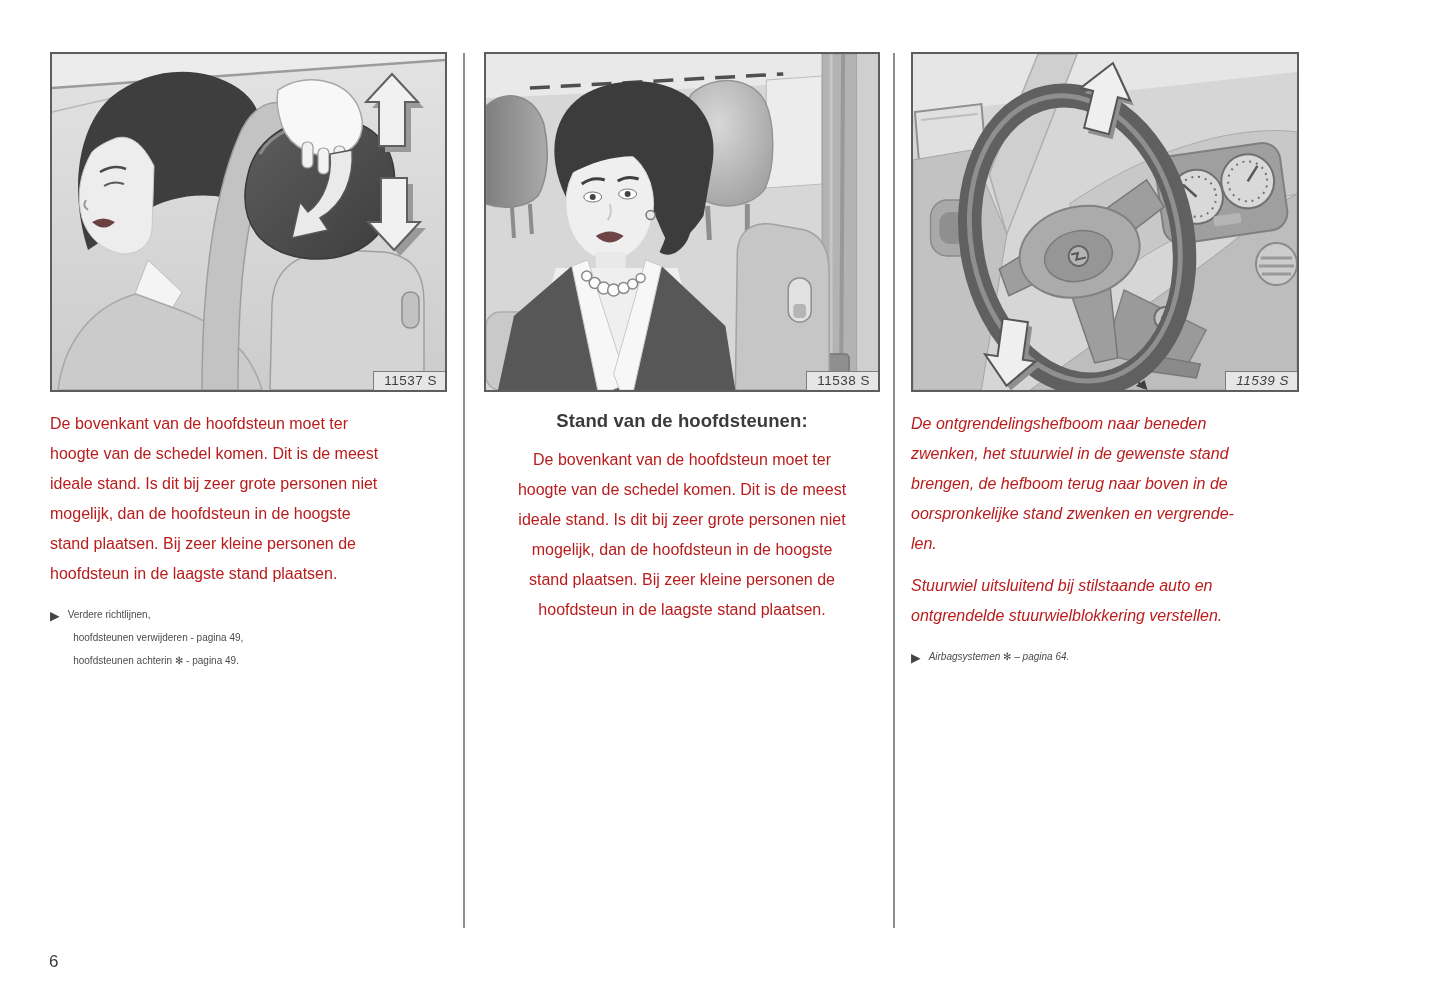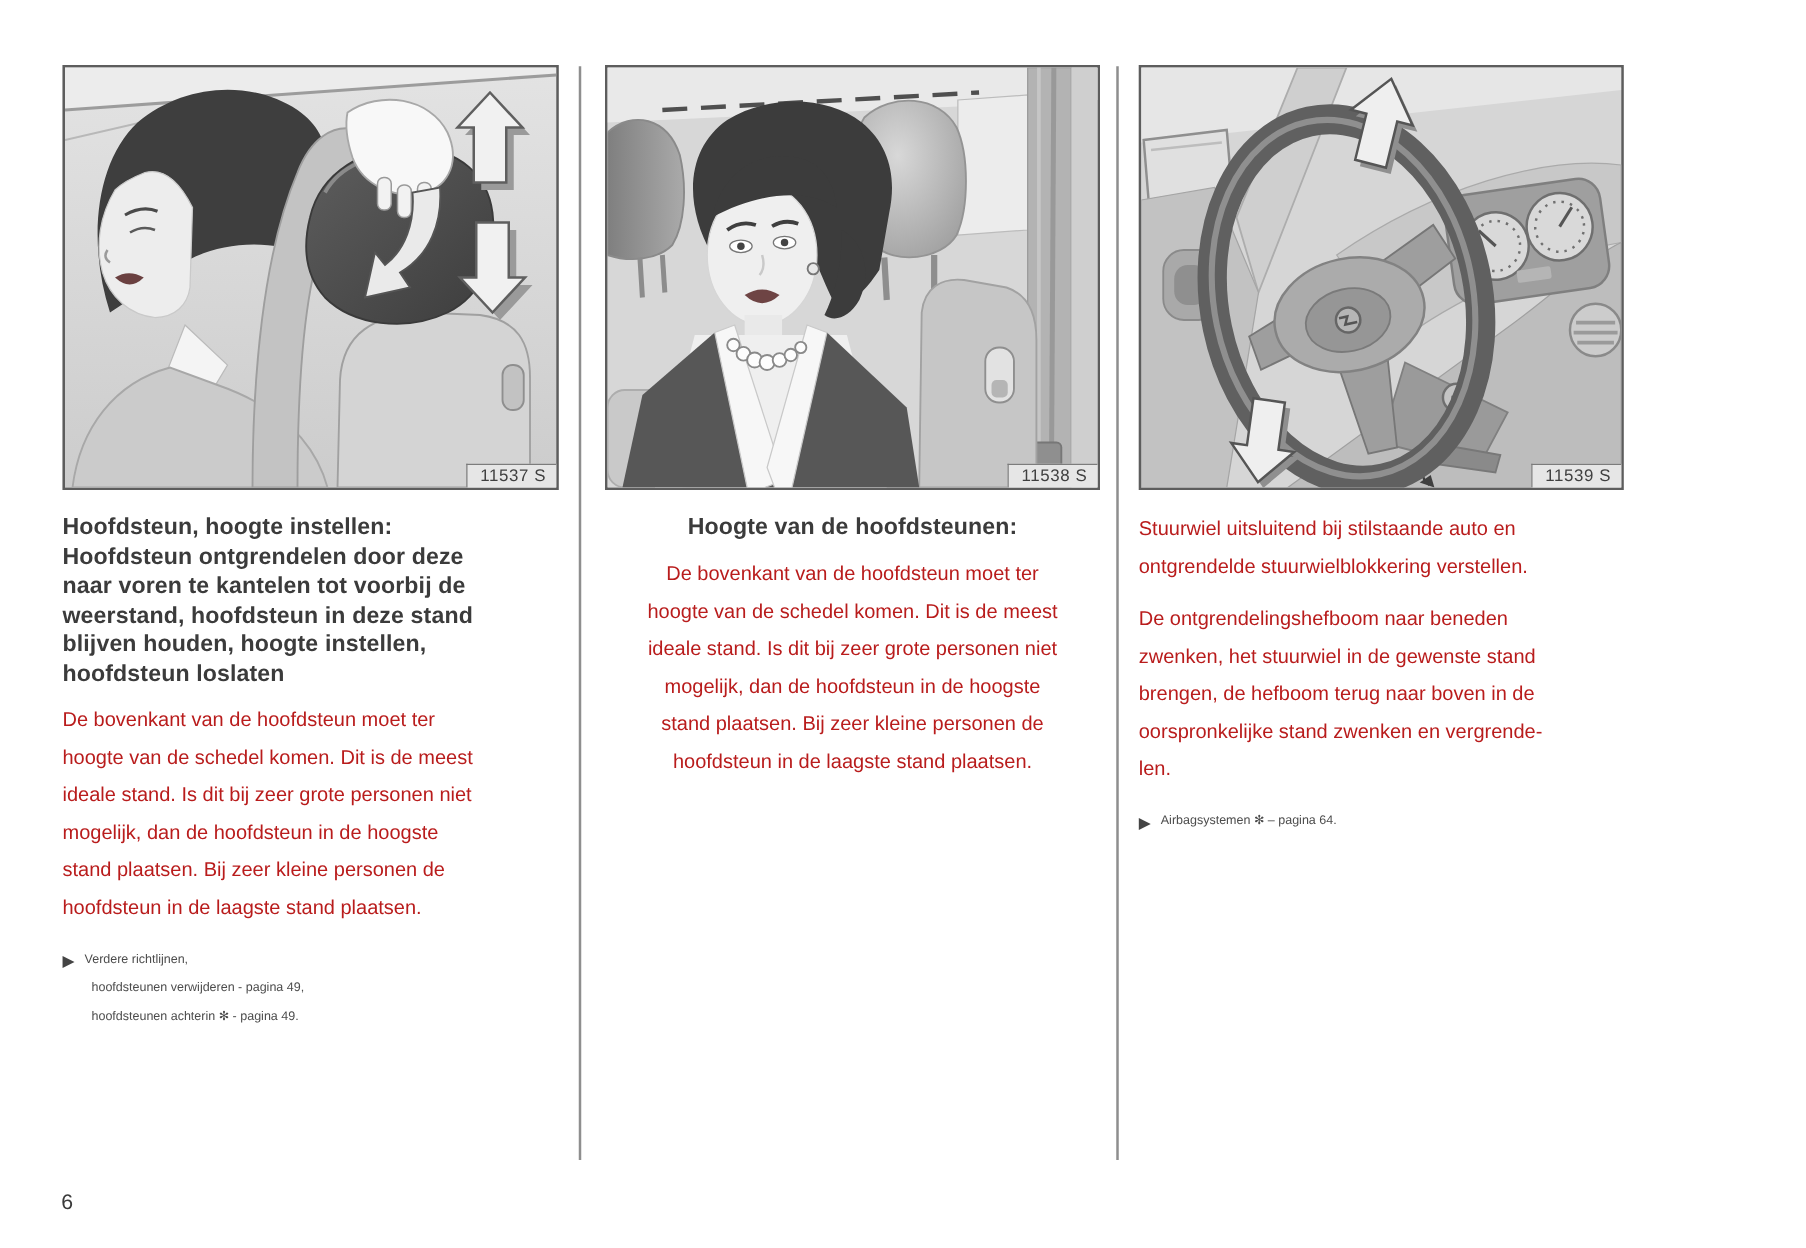--- a/index.html
+++ b/index.html
@@ -3,21 +3,21 @@
 <meta charset="utf-8">
 <style>
   html,body{margin:0;padding:0;background:#ffffff;}
   .page{
     position:relative;width:1445px;height:998px;background:#ffffff;overflow:hidden;
     font-family:"Liberation Sans","DejaVu Sans",sans-serif;
   }
   .col{position:absolute;top:52px;}
   .col1{left:50px;width:397px;}
   .col2{left:484px;width:396px;text-align:center;}
-  .col3{left:911px;width:388px;}
+  .col3{left:911px;width:388px;font-style:italic;}
   .rule{position:absolute;top:53px;height:875px;width:2px;background:#8e8e8e;}
   .rule1{left:463px;}
   .rule2{left:893px;}
   figure.illus{
     margin:0 0 17px 0;width:100%;height:340px;border:2px solid #5d5d5d;
     position:relative;background:#d9d9d9;box-sizing:border-box;
   }
   figure.illus svg{display:block;width:100%;height:100%;}
   figcaption.figlabel{
     position:absolute;right:0;bottom:0;font-size:13.5px;color:#3f3f3f;
@@ -91,26 +91,20 @@
         <path d="M300,96 C302,124 292,150 268,164 L276,176 L240,184 L248,148 L256,158 C272,146 280,124 278,100 Z" fill="#eaeaea" stroke="#555555" stroke-width="1.5"></path>
 
         <polygon points="346,26 372,54 359,54 359,98 333,98 333,54 320,54" fill="#9a9a9a"></polygon>
         <polygon points="340,20 366,48 353,48 353,92 327,92 327,48 314,48" fill="#f1f1f1" stroke="#5f5f5f" stroke-width="2"></polygon>
 
         <polygon points="348,202 322,174 335,174 335,130 361,130 361,174 374,174" fill="#9a9a9a"></polygon>
         <polygon points="342,196 316,168 329,168 329,124 355,124 355,168 368,168" fill="#f1f1f1" stroke="#5f5f5f" stroke-width="2"></polygon>
       </svg>
       <figcaption class="figlabel">11537 S</figcaption>
     </figure>
-    <h2 class="heading">Hoofdsteun, hoogte instellen:
-Hoofdsteun ontgrendelen door deze
-naar voren te kantelen tot voorbij de
-weerstand, hoofdsteun in deze stand
-blijven houden, hoogte instellen,
-hoofdsteun loslaten</h2>
     <p class="bodytext">De bovenkant van de hoofdsteun moet ter
 hoogte van de schedel komen. Dit is de meest
 ideale stand. Is dit bij zeer grote personen niet
 mogelijk, dan de hoofdsteun in de hoogste
 stand plaatsen. Bij zeer kleine personen de
 hoofdsteun in de laagste stand plaatsen.</p>
     <div class="bullet">
       <span class="tri">▶</span>
       <span class="btext">Verdere richtlijnen,
   hoofdsteunen verwijderen - pagina 49,
@@ -179,21 +173,21 @@
         <circle cx="101" cy="222" r="5" fill="#fdfdfd" stroke="#8a8a8a" stroke-width="1.5"></circle>
         <circle cx="109" cy="229" r="5.5" fill="#fdfdfd" stroke="#8a8a8a" stroke-width="1.5"></circle>
         <circle cx="118" cy="234" r="6" fill="#fdfdfd" stroke="#8a8a8a" stroke-width="1.5"></circle>
         <circle cx="128" cy="236" r="6" fill="#fdfdfd" stroke="#8a8a8a" stroke-width="1.5"></circle>
         <circle cx="138" cy="234" r="5.5" fill="#fdfdfd" stroke="#8a8a8a" stroke-width="1.5"></circle>
         <circle cx="147" cy="230" r="5" fill="#fdfdfd" stroke="#8a8a8a" stroke-width="1.5"></circle>
         <circle cx="155" cy="224" r="4.5" fill="#fdfdfd" stroke="#8a8a8a" stroke-width="1.5"></circle>
       </svg>
       <figcaption class="figlabel">11538 S</figcaption>
     </figure>
-    <h2 class="heading">Hoogte van de hoofdsteunen:</h2>
+    <h2 class="heading">Stand van de hoofdsteunen:</h2>
     <p class="bodytext">De bovenkant van de hoofdsteun moet ter
 hoogte van de schedel komen. Dit is de meest
 ideale stand. Is dit bij zeer grote personen niet
 mogelijk, dan de hoofdsteun in de hoogste
 stand plaatsen. Bij zeer kleine personen de
 hoofdsteun in de laagste stand plaatsen.</p>
   </section>
 
   <section class="col col3">
     <figure class="illus">
@@ -251,27 +245,27 @@
           <polygon points="196,8 222,40 209,40 209,78 183,78 183,40 170,40" fill="#efefef" stroke="#555555" stroke-width="2"></polygon>
         </g>
 
         <g transform="rotate(8 100 300)">
           <polygon points="105,336 79,308 92,308 92,270 118,270 118,308 131,308" fill="#8f8f8f"></polygon>
           <polygon points="100,332 74,304 87,304 87,266 113,266 113,304 126,304" fill="#efefef" stroke="#555555" stroke-width="2"></polygon>
         </g>
       </svg>
       <figcaption class="figlabel">11539 S</figcaption>
     </figure>
-    <p class="bodytext">Stuurwiel uitsluitend bij stilstaande auto en
-ontgrendelde stuurwielblokkering verstellen.</p>
     <p class="bodytext">De ontgrendelingshefboom naar beneden
 zwenken, het stuurwiel in de gewenste stand
 brengen, de hefboom terug naar boven in de
 oorspronkelijke stand zwenken en vergrende-
 len.</p>
+    <p class="bodytext">Stuurwiel uitsluitend bij stilstaande auto en
+ontgrendelde stuurwielblokkering verstellen.</p>
     <div class="bullet">
       <span class="tri">▶</span>
       <span class="btext">Airbagsystemen ✻ – pagina 64.</span>
     </div>
   </section>
 
   <div class="rule rule1"></div>
   <div class="rule rule2"></div>
 
   <div class="pagenum">6</div>

